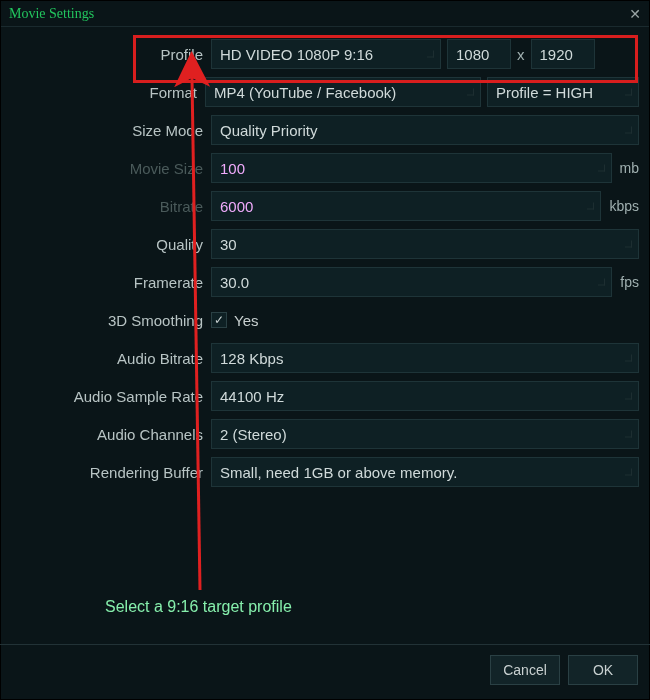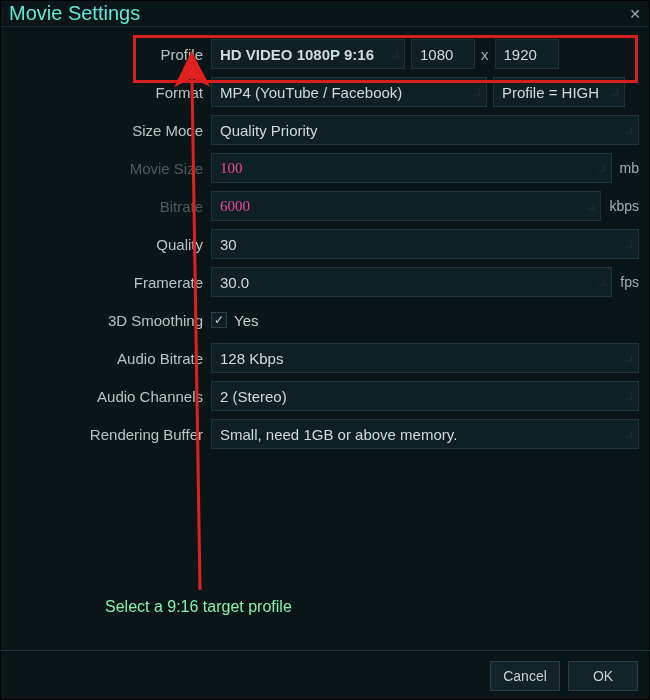--- a/index.html
+++ b/index.html
@@ -14,21 +14,21 @@
   .window {
     width: 650px; height: 700px;
     border: 1px solid #000;
   }
   .titlebar {
     height: 26px;
     display: flex; align-items: center; justify-content: space-between;
     padding: 0 8px;
     border-bottom: 1px solid #1a2a2e;
   }
-  .titlebar .title { color: #5eead4; font-size: 20px; }
+  .titlebar .title { color: #22c55e; font-size: 14px; font-family: Liberation Serif, serif; }
   .close-x { color: #9aa5a5; font-size: 14px; cursor: pointer; }
   .form {
     padding: 8px 10px 4px 10px;
   }
   .row {
     display: flex; align-items: center;
     height: 38px;
   }
   .label {
     width: 200px;
@@ -45,37 +45,36 @@
     border: 1px solid #1e3438;
     height: 30px;
     padding: 0 8px;
     color: #d0dada;
     font-size: 15px;
     display: flex; align-items: center;
     position: relative;
     cursor: pointer;
   }
   .combo.disabled, .textfield.disabled {
-    color: #ec4899;
+    color: #f0abfc;
     cursor: default;
-    font-family: Liberation Serif, serif;
   }
   .combo::after {
     content: "";
     position: absolute; right: 6px; top: 50%; transform: translateY(-50%);
     width: 6px; height: 6px;
     border-right: 1px solid #3a4a4a;
     border-bottom: 1px solid #3a4a4a;
     opacity: .35;
   }
-  .w-profile { width: 194px; font-weight: bold; }
+  .w-profile { width: 230px; }
   .w-num { width: 64px; }
   .w-full { flex: 1; }
   .w-format { width: 276px; }
-  .w-profilehigh { width: 132px; }
+  .w-profilehigh { width: 152px; }
   .unit { color: #a0b0b0; font-size: 14px; padding-left: 2px; }
   .x-sep { color: #a0b0b0; font-size: 15px; }
   .chk {
     width: 16px; height: 16px;
     border: 1px solid #2a4044;
     background: #0e2024;
     display: inline-flex; align-items: center; justify-content: center;
     font-size: 12px; color: #c8d0d0;
   }
   .chk-label { margin-left: 1px; }
@@ -96,21 +95,21 @@
   }
   .annotation {
     position: absolute;
     left: 105px; top: 598px;
     color: #86efac;
     font-size: 16px;
     z-index: 7;
   }
   .footer {
     position: absolute;
-    bottom: 0; left: 0; right: 0;
+    bottom: 6px; left: 0; right: 0;
     height: 50px;
     border-top: 1px solid #223236;
     display: flex; align-items: center; justify-content: flex-end;
     padding-right: 12px; gap: 8px;
   }
   .btn {
     min-width: 70px; height: 30px;
     background: #122428;
     border: 1px solid #2a4044;
     color: #c8d0d0;
@@ -195,20 +194,26 @@
       </div>
     </div>
 
     <div class="row">
       <div class="label">Audio Bitrate</div>
       <div class="field-wrap">
         <div class="combo w-full">128 Kbps</div>
       </div>
     </div>
 
+    <div class="row">
+      <div class="label">Audio Sample Rate</div>
+      <div class="field-wrap">
+        <div class="combo w-full">44100 Hz</div>
+      </div>
+    </div>
 
     <div class="row">
       <div class="label">Audio Channels</div>
       <div class="field-wrap">
         <div class="combo w-full">2 (Stereo)</div>
       </div>
     </div>
 
     <div class="row">
       <div class="label">Rendering Buffer</div>

